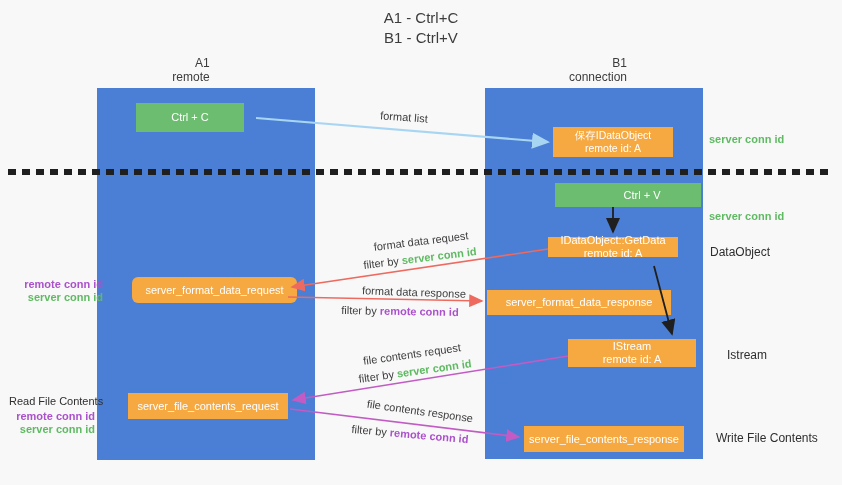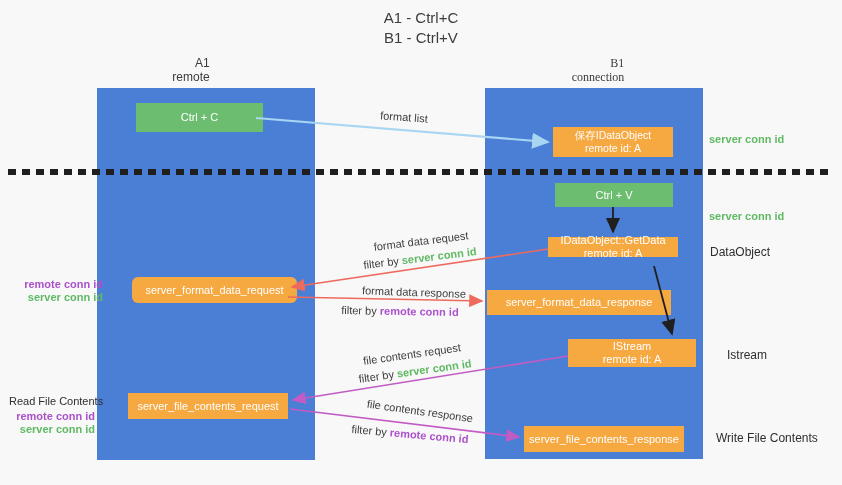--- a/index.html
+++ b/index.html
@@ -4,37 +4,37 @@
 <style>
   html,body{margin:0;padding:0;}
   body{font-family:"Liberation Sans",sans-serif;background:#f8f8f8;}
   .canvas{position:relative;width:842px;height:485px;background:var(--background);overflow:hidden;}
 
   .title{position:absolute;left:0;top:8px;width:842px;text-align:center;
          font-size:15px;line-height:20px;color:#3c3c3c;}
 
   .lane-header{position:absolute;top:56px;text-align:right;font-size:12px;line-height:14px;color:#3c3c3c;}
   .lane-header.a1{left:191px;transform:translateX(-50%);}
-  .lane-header.b1{left:598px;transform:translateX(-50%);font-family:Liberation Serif, serif;}
+  .lane-header.b1{left:598px;transform:translateX(-50%);}
 
   .lane{position:absolute;background:var(--lane-blue);}
   .lane.a1{left:97px;top:88px;width:218px;height:372px;}
   .lane.b1{left:485px;top:88px;width:218px;height:371px;}
 
   .dotted{position:absolute;left:8px;top:169px;width:820px;height:6px;z-index:3;
           background:repeating-linear-gradient(to right,var(--dark) 0 8px,transparent 8px 14px);}
 
   .box{position:absolute;display:flex;flex-direction:column;align-items:center;justify-content:center;
        color:#fff;font-size:11px;line-height:13px;text-align:center;z-index:2;}
   .box.orange{background:var(--box-orange);}
   .box.green{background:var(--box-green);}
 
-  .b-ctrlc{left:136px;top:103px;width:127px;height:29px;}
+  .b-ctrlc{left:136px;top:103px;width:108px;height:29px;}
   .b-save{left:553px;top:127px;width:120px;height:30px;font-size:10.5px;}
-  .b-ctrlv{left:555px;top:183px;width:118px;height:24px;}
+  .b-ctrlv{left:555px;top:183px;width:118px;height:24px;padding-left:28px;}
   .b-getdata{left:548px;top:237px;width:130px;height:20px;}
   .b-freq{left:132px;top:277px;width:165px;height:26px;border-radius:6px;}
   .b-fresp{left:487px;top:290px;width:184px;height:25px;}
   .b-istream{left:568px;top:339px;width:128px;height:28px;}
   .b-fcreq{left:128px;top:393px;width:160px;height:26px;}
   .b-fcresp{left:524px;top:426px;width:160px;height:26px;}
 
   svg.arrows{position:absolute;left:0;top:0;z-index:4;pointer-events:none;}
 
   .alabel{position:absolute;z-index:5;font-size:11px;color:#3d3d3d;white-space:nowrap;}

